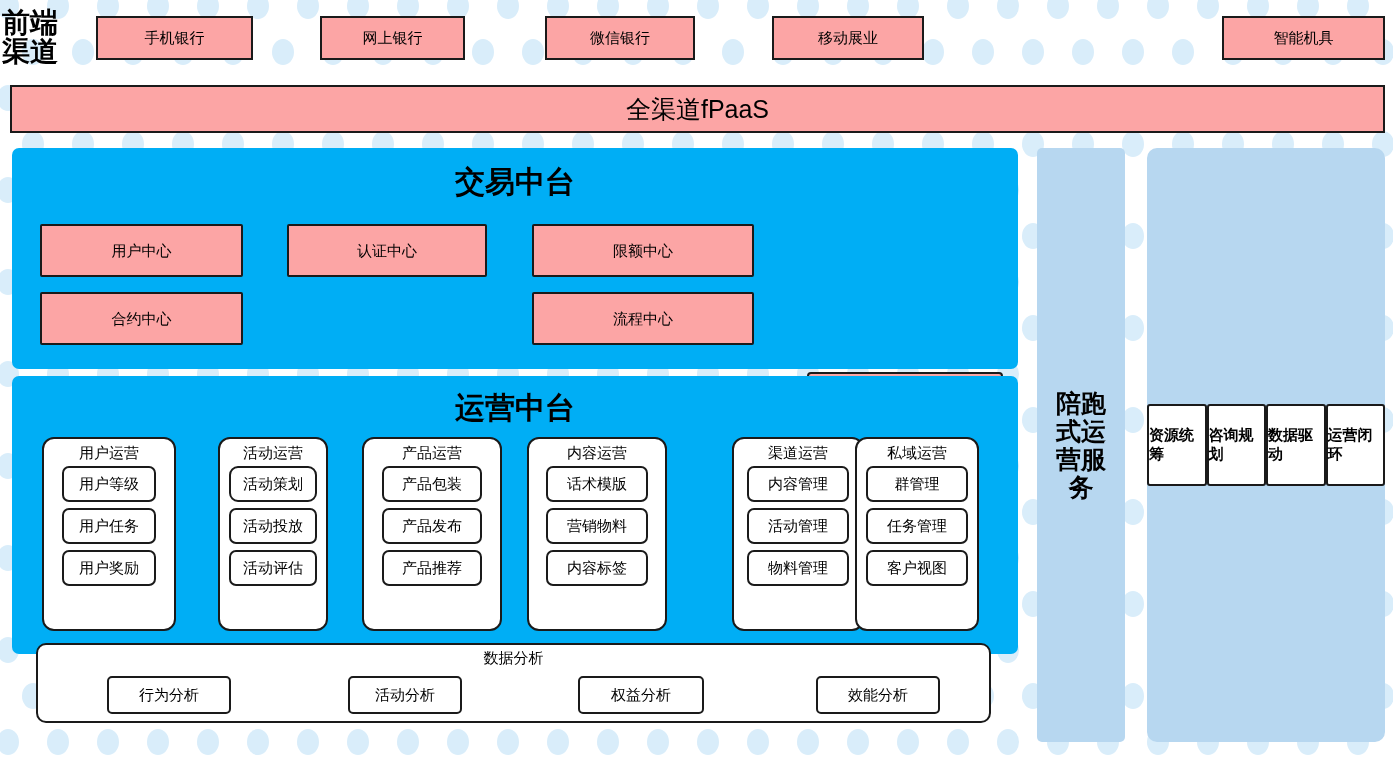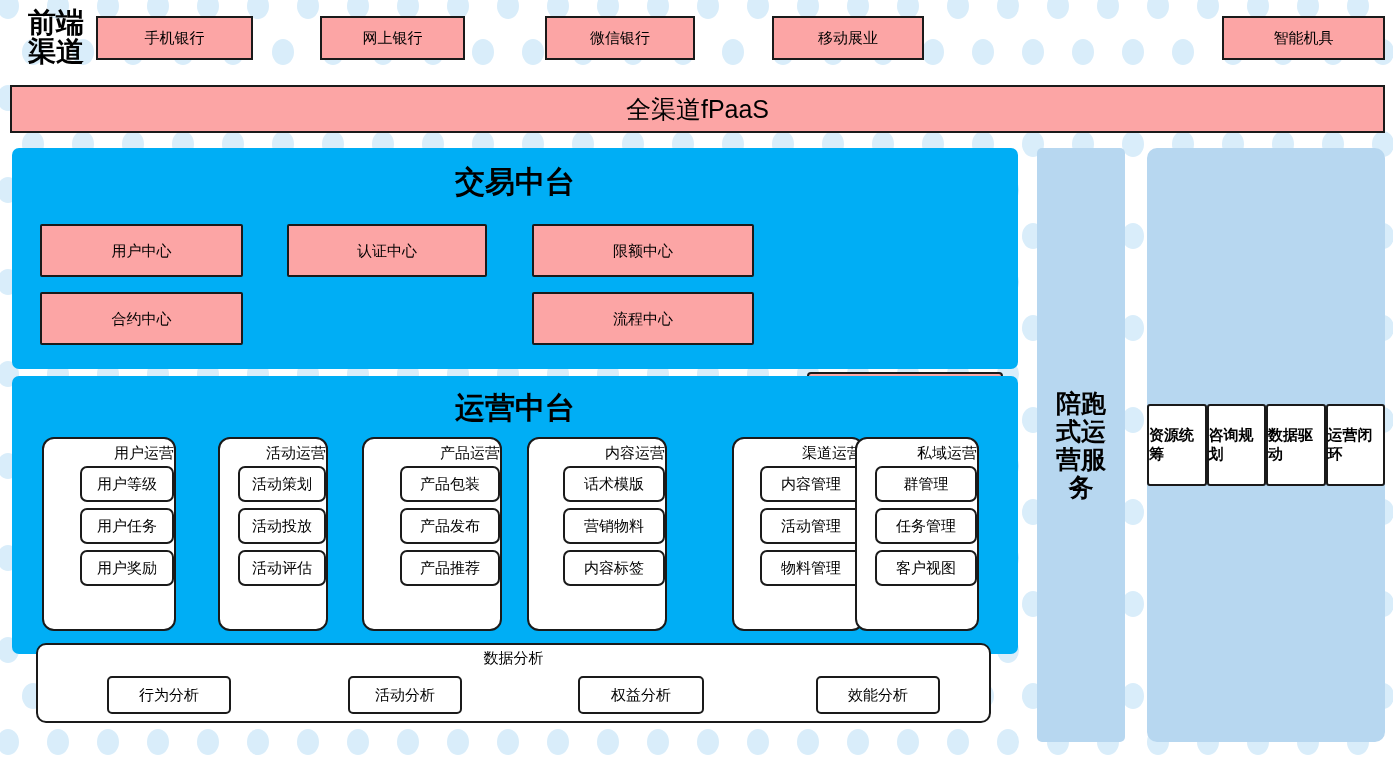--- a/index.html
+++ b/index.html
@@ -55,21 +55,21 @@
     top: 2px;
     width: 82px;
     height: 70px;
     font-family: "Liberation Serif", "DejaVu Serif", serif;
     font-size: 28px;
     font-weight: 700;
     line-height: 1.05;
     letter-spacing: 0px;
     display: flex;
     flex-direction: column;
-    align-items: flex-end;
+    align-items: flex-start;
     justify-content: center;
   }
   .channel-box {
     top: 16px;
     height: 44px;
     font-size: 15px;
   }
 
   
   #fpaas-bar {
@@ -124,21 +124,21 @@
   .ops-col {
     position: absolute;
     background: #ffffff;
     border: 2.5px solid #1a1a1a;
     border-radius: 12px;
     box-sizing: border-box;
     top: 437px;
     height: 194px;
     display: flex;
     flex-direction: column;
-    align-items: flex-end;
+    align-items: center;
   }
   .ops-col-title {
     font-size: 15px;
     margin-top: 6px;
     margin-bottom: 4px;
     line-height: 1.1;
   }
   .ops-item {
     border: 2.5px solid #1a1a1a;
     border-radius: 7px;
@@ -814,21 +814,21 @@
       <span>流程中心</span>
     </div>
     <div class="ops-col" style="left: 42px; width: 134px;">
       <div class="ops-col-title">用户运营</div>
       <div class="ops-item" style="width: 94px;">用户等级</div>
       <div class="ops-item" style="width: 94px;">用户任务</div>
       <div class="ops-item" style="width: 94px;">用户奖励</div>
     </div>
     <div class="ops-col" style="left: 218px; width: 110px;">
       <div class="ops-col-title">活动运营</div>
-      <div class="ops-item" style="width: 88px;">活动策划</div>
+      <div class="ops-item" style="width: 88px; border-radius: 9px;">活动策划</div>
       <div class="ops-item" style="width: 88px;">活动投放</div>
       <div class="ops-item" style="width: 88px;">活动评估</div>
     </div>
     <div class="ops-col" style="left: 362px; width: 140px;">
       <div class="ops-col-title">产品运营</div>
       <div class="ops-item" style="width: 100px;">产品包装</div>
       <div class="ops-item" style="width: 100px;">产品发布</div>
       <div class="ops-item" style="width: 100px;">产品推荐</div>
     </div>
     <div class="ops-col" style="left: 527px; width: 140px;">

